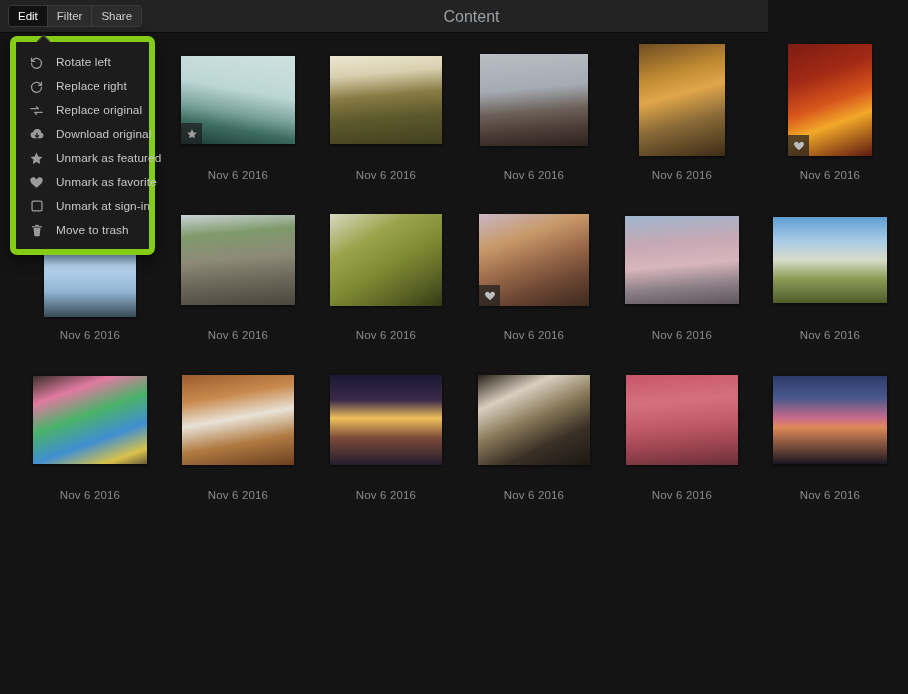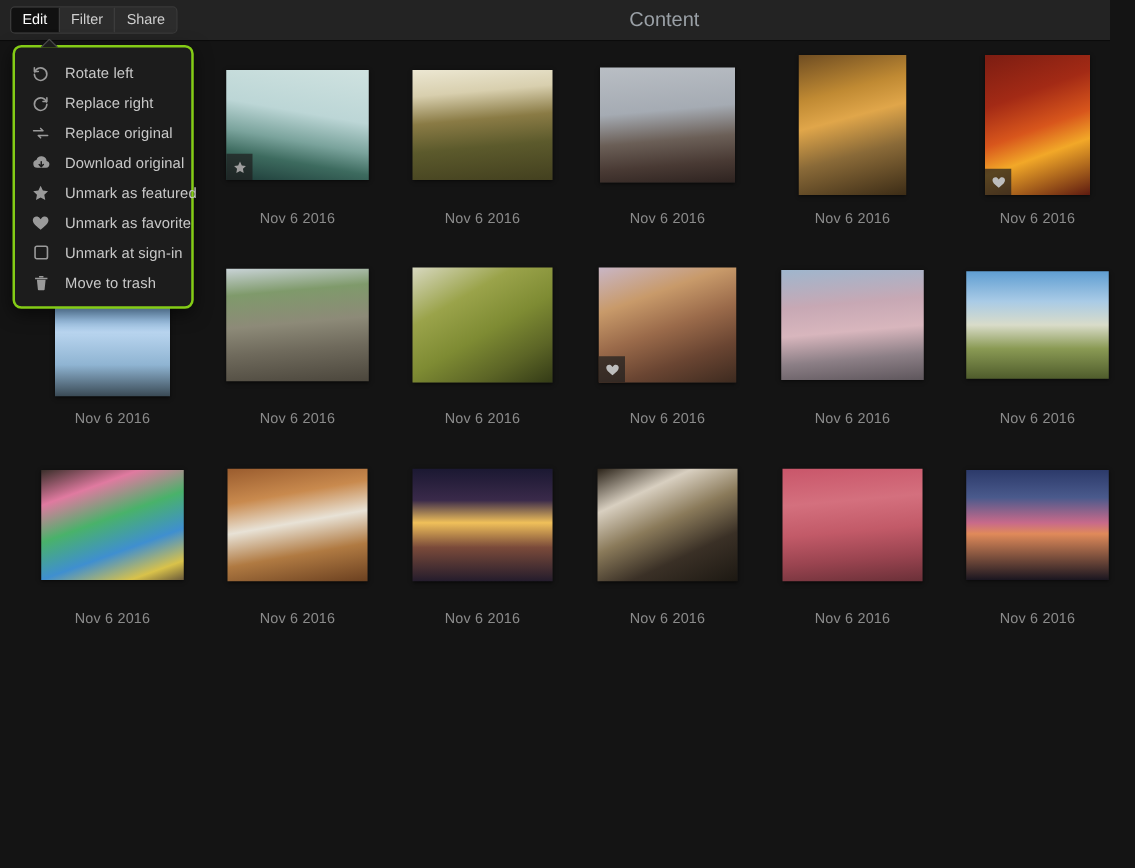--- a/index.html
+++ b/index.html
@@ -7,21 +7,21 @@
     width: 908px; height: 694px;
     background: #141414;
     font-family: "Liberation Sans", sans-serif;
     overflow: hidden;
     -webkit-font-smoothing: antialiased;
   }
 
   
   #toolbar {
     position: relative;
-    width: 888px; height: 33px;
+    width: 768px; height: 33px;
     background: #232323;
     border-bottom: 1px solid #0b0b0b;
     display: flex; align-items: center;
   }
   #btn-group {
     margin-left: 8px;
     display: flex;
     background: #2c2c2c;
     border: 1px solid #3a3a3a;
     border-radius: 4px;
@@ -57,21 +57,21 @@
     pointer-events: none;
     padding-left: 175px;
   }
 
   
   #menu {
     position: absolute;
     left: 10px; top: 36px;
     width: 145px;
     background: #1c1c1c;
-    border: 2px solid #84cc16;
+    border: 6px solid #84cc16;
     border-radius: 7px;
     padding: 8px 0 7px 0;
     z-index: 50;
     box-shadow: 0 4px 14px rgba(0,0,0,.55);
   }
   #menu-arrow {
     position: absolute;
     left: 21px; top: -7px;
     width: 13px; height: 7px;
     overflow: hidden;

